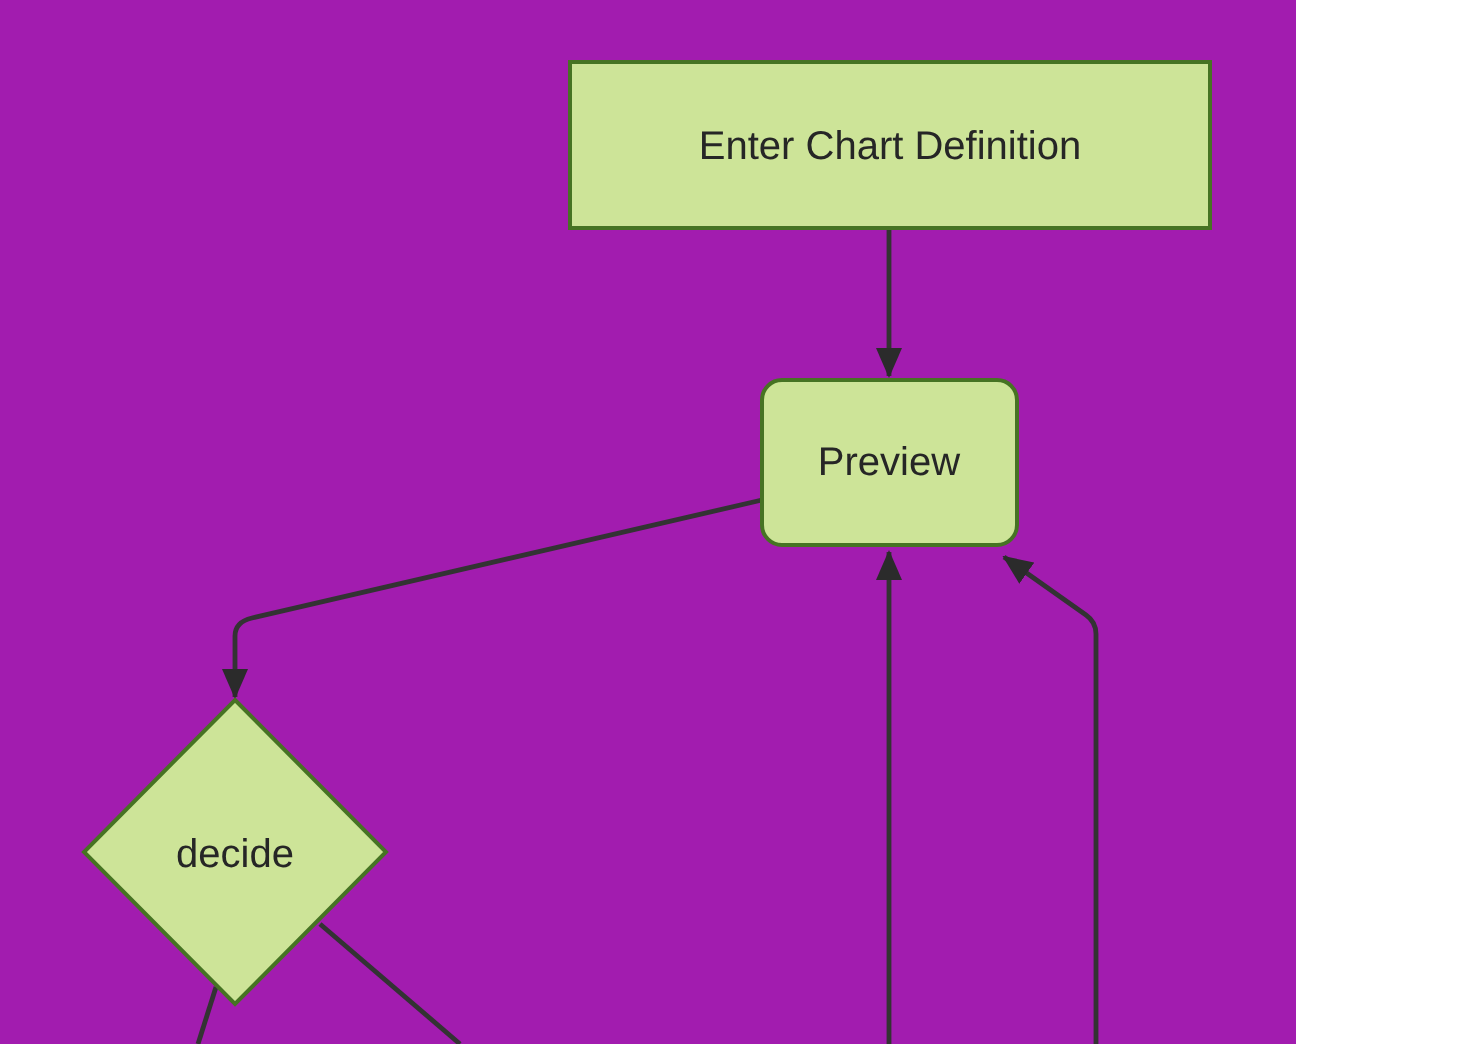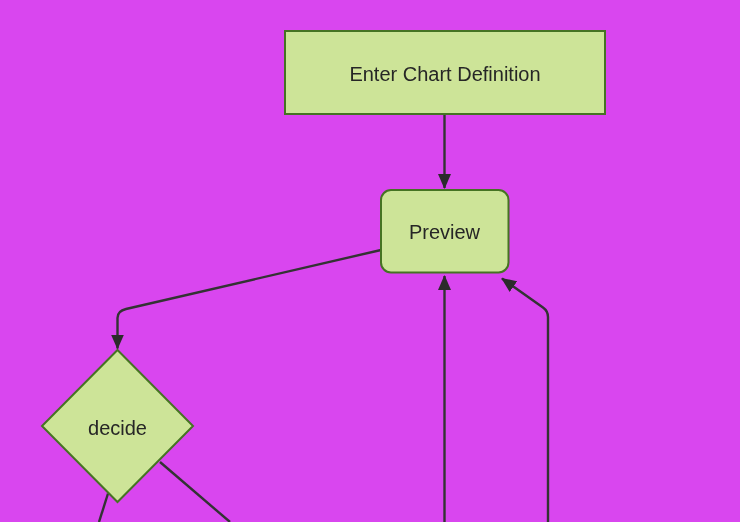--- a/index.html
+++ b/index.html
@@ -5,23 +5,23 @@
   html, body {
     margin: 0;
     padding: 0;
     width: 740px;
     height: 522px;
     background: #ffffff;
     overflow: hidden;
   }
   .canvas {
     position: relative;
-    width: 740px;
+    width: 648px;
     height: 522px;
-    background: #d946ef;
+    background: #a21caf;
     text-decoration: underline;
   }
   svg {
     display: block;
   }
   .node-shape {
     stroke-width: 2px;
   }
   .edge-path {
     fill: none;

